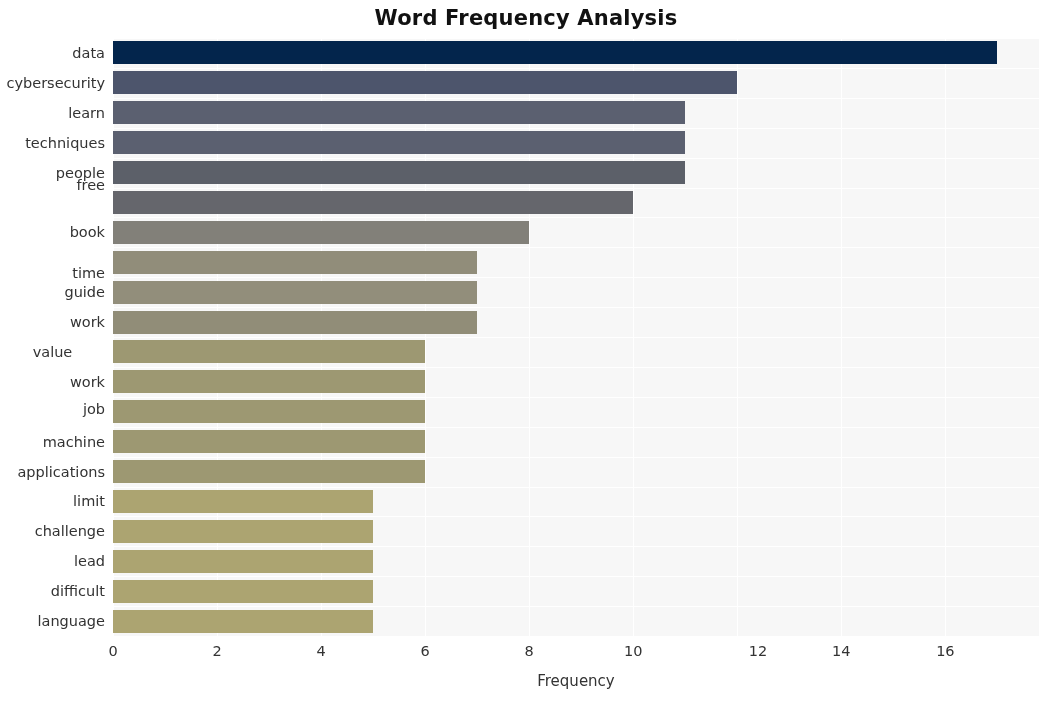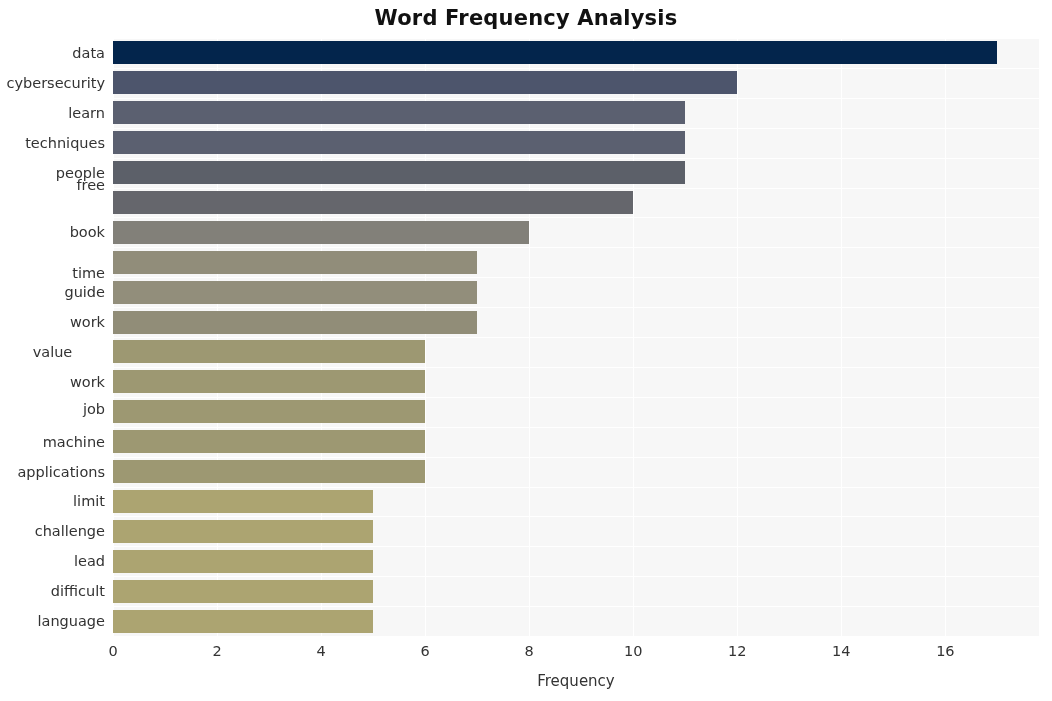--- a/index.html
+++ b/index.html
@@ -190,20 +190,20 @@
       <div class="y-label" style="top: 575.05px;">language</div>
     </div>
 
   <div id="x-labels">
       <div class="x-label" style="left: 113px;">0</div>
       <div class="x-label" style="left: 217.045px;">2</div>
       <div class="x-label" style="left: 321.09px;">4</div>
       <div class="x-label" style="left: 425.135px;">6</div>
       <div class="x-label" style="left: 529.18px;">8</div>
       <div class="x-label" style="left: 633.225px;">10</div>
-      <div class="x-label" style="left: 737.27px;">12</div>
+      <div class="x-label" style="left: 737.27px; text-align: right;">12</div>
       <div class="x-label" style="left: 841.315px;">14</div>
       <div class="x-label" style="left: 945.36px;">16</div>
     </div>
 
   <div id="x-axis-title">Frequency</div>
 
 </div>
 
 </body></html>

